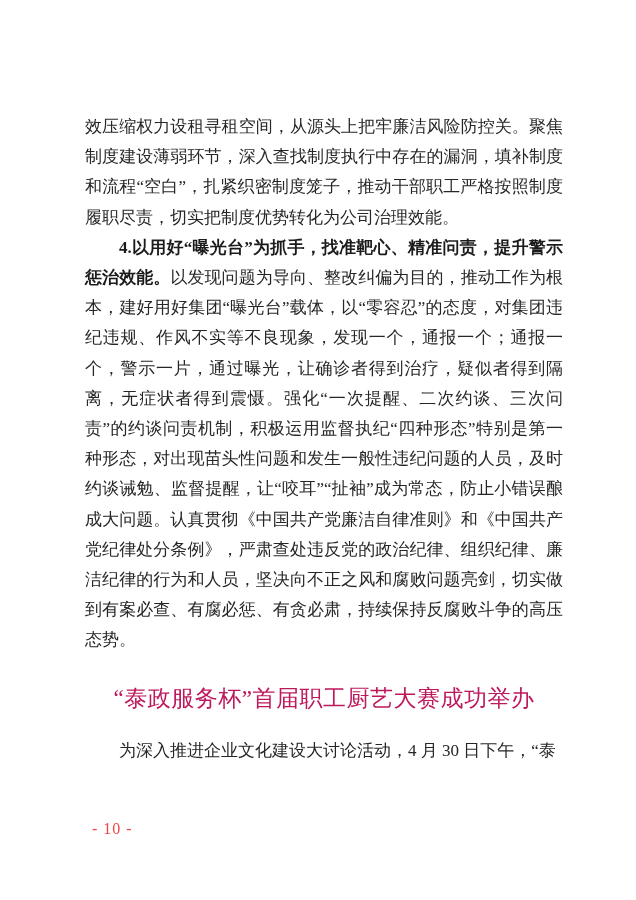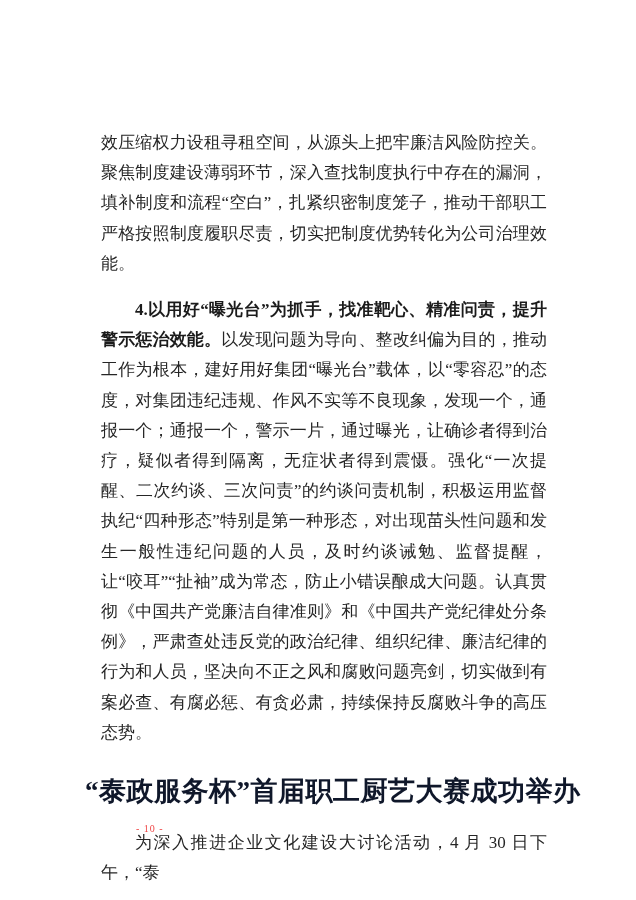--- a/index.html
+++ b/index.html
@@ -16,21 +16,21 @@
     font-family: "Liberation Serif", "DejaVu Serif", serif;
     color: #262626;
   }
   .content {
     position: absolute;
     left: 85px;
     top: 112px;
     width: 478px;
   }
   .body-para {
-    margin: 16px;
+    margin: 0;
     font-size: 17px;
     line-height: 30.2px;
     text-align: justify;
     text-justify: inter-ideograph;
     color: #262626;
   }
   .indent {
     text-indent: 2em;
   }
   .lead-bold {
@@ -40,40 +40,39 @@
   .attribution {
     margin: 0;
     padding-right: 8px;
     font-size: 17px;
     line-height: 30.2px;
     text-align: right;
     color: #262626;
   }
   .article-title {
     margin: 24px 0 0 0;
-    font-size: 27px;
+    font-size: 23px;
     line-height: 38px;
-    font-weight: bold;
+    font-weight: normal;
     text-align: center;
     white-space: nowrap;
-    color: #0f172a;
+    color: #be185d;
     letter-spacing: 0.5px;
   }
   .first-line {
     margin-top: 18px;
   }
   .page-number {
     position: absolute;
     left: 92px;
     top: 820px;
-    font-size: 10px;
+    font-size: 16px;
     line-height: 18px;
     color: #ef4444;
     letter-spacing: 1px;
-    margin-left: 44px;
   }
 </style>
 </head>
 <body>
 
 <div class="page">
   <div class="content">
 
     <p class="body-para">效压缩权力设租寻租空间，从源头上把牢廉洁风险防控关。聚焦制度建设薄弱环节，深入查找制度执行中存在的漏洞，填补制度和流程“空白”，扎紧织密制度笼子，推动干部职工严格按照制度履职尽责，切实把制度优势转化为公司治理效能。</p>
 

